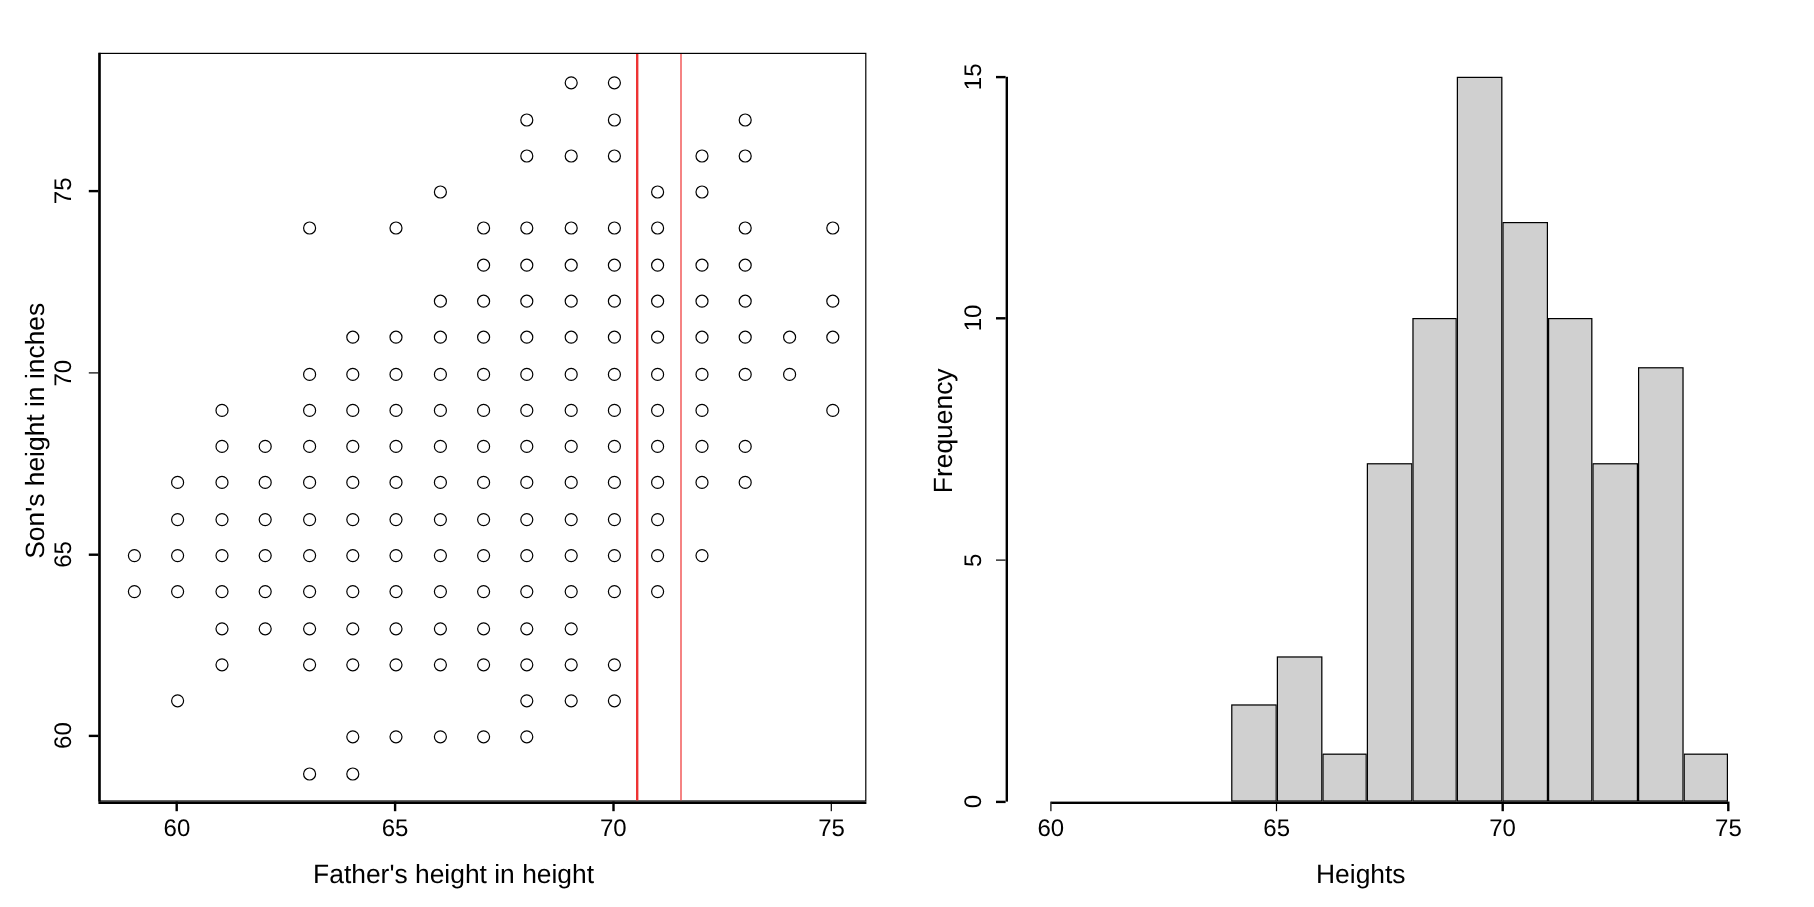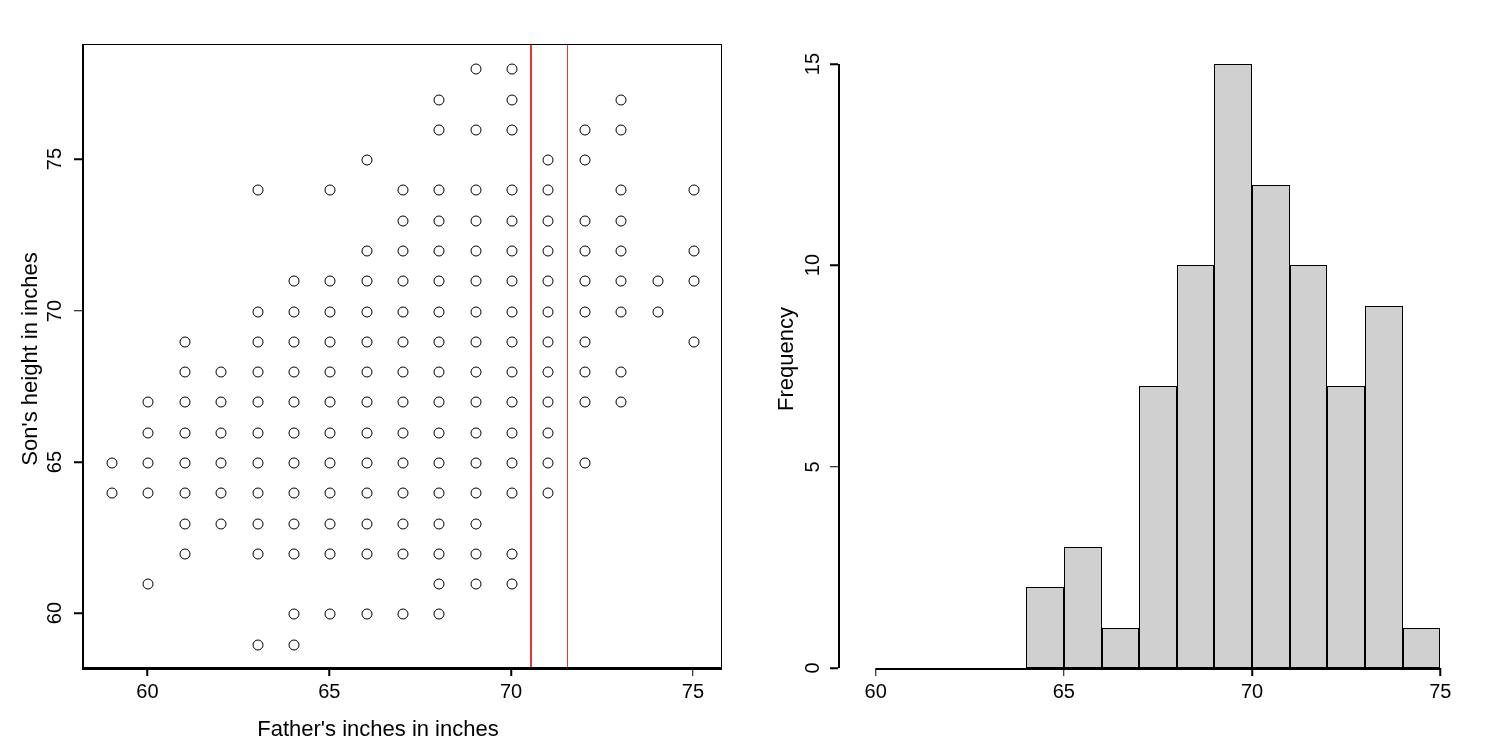--- a/index.html
+++ b/index.html
@@ -292,21 +292,21 @@
     <div id="scatter-yticks">
         <div class="tick-mark-y" style="left: 74px; top: 613.476px;"></div>
         <div class="tick-label-y-rot" style="left: 54px; top: 613.476px;">60</div>
         <div class="tick-mark-y" style="left: 74px; top: 462.019px;"></div>
         <div class="tick-label-y-rot" style="left: 54px; top: 462.019px;">65</div>
         <div class="tick-mark-y" style="left: 74px; top: 310.563px;"></div>
         <div class="tick-label-y-rot" style="left: 54px; top: 310.563px;">70</div>
         <div class="tick-mark-y" style="left: 74px; top: 159.107px;"></div>
         <div class="tick-label-y-rot" style="left: 54px; top: 159.107px;">75</div>
       </div>
-    <div class="xlabel" style="top:716px;">Father's inches in inches</div>
+    <div class="xlabel" style="top:716px;">Father's height in height</div>
     <div class="ylabel" style="left:-100px; top:346px; width:260px;">Son's height in inches</div>
   </div>
 
   <div class="panel" style="left:756px; top:0; width:756px; height:756px;">
     <div class="plot-area" id="hist-area" style="left:82px; top:44px; width:640px; height:624px; border:none;">
         <div class="bar" style="left: 188.235px; width: 37.6471px; height: 80.5161px;"></div>
         <div class="bar" style="left: 225.882px; width: 37.6471px; height: 120.774px;"></div>
         <div class="bar" style="left: 263.529px; width: 37.6471px; height: 40.2581px;"></div>
         <div class="bar" style="left: 301.176px; width: 37.6471px; height: 281.806px;"></div>
         <div class="bar" style="left: 338.824px; width: 37.6471px; height: 402.581px;"></div>
@@ -334,16 +334,17 @@
     <div id="hist-yticks">
         <div class="tick-mark-y" style="left: 74px; top: 668px;"></div>
         <div class="tick-label-y-rot" style="left: 56px; top: 668px;">0</div>
         <div class="tick-mark-y" style="left: 74px; top: 466.71px;"></div>
         <div class="tick-label-y-rot" style="left: 56px; top: 466.71px;">5</div>
         <div class="tick-mark-y" style="left: 74px; top: 265.419px;"></div>
         <div class="tick-label-y-rot" style="left: 56px; top: 265.419px;">10</div>
         <div class="tick-mark-y" style="left: 74px; top: 64.129px;"></div>
         <div class="tick-label-y-rot" style="left: 56px; top: 64.129px;">15</div>
       </div>
+    <div class="xlabel" style="top:716px;">Heights</div>
     <div class="ylabel" style="left:-70px; top:346px; width:200px;">Frequency</div>
   </div>
 
 </div>
 
 </body></html>

